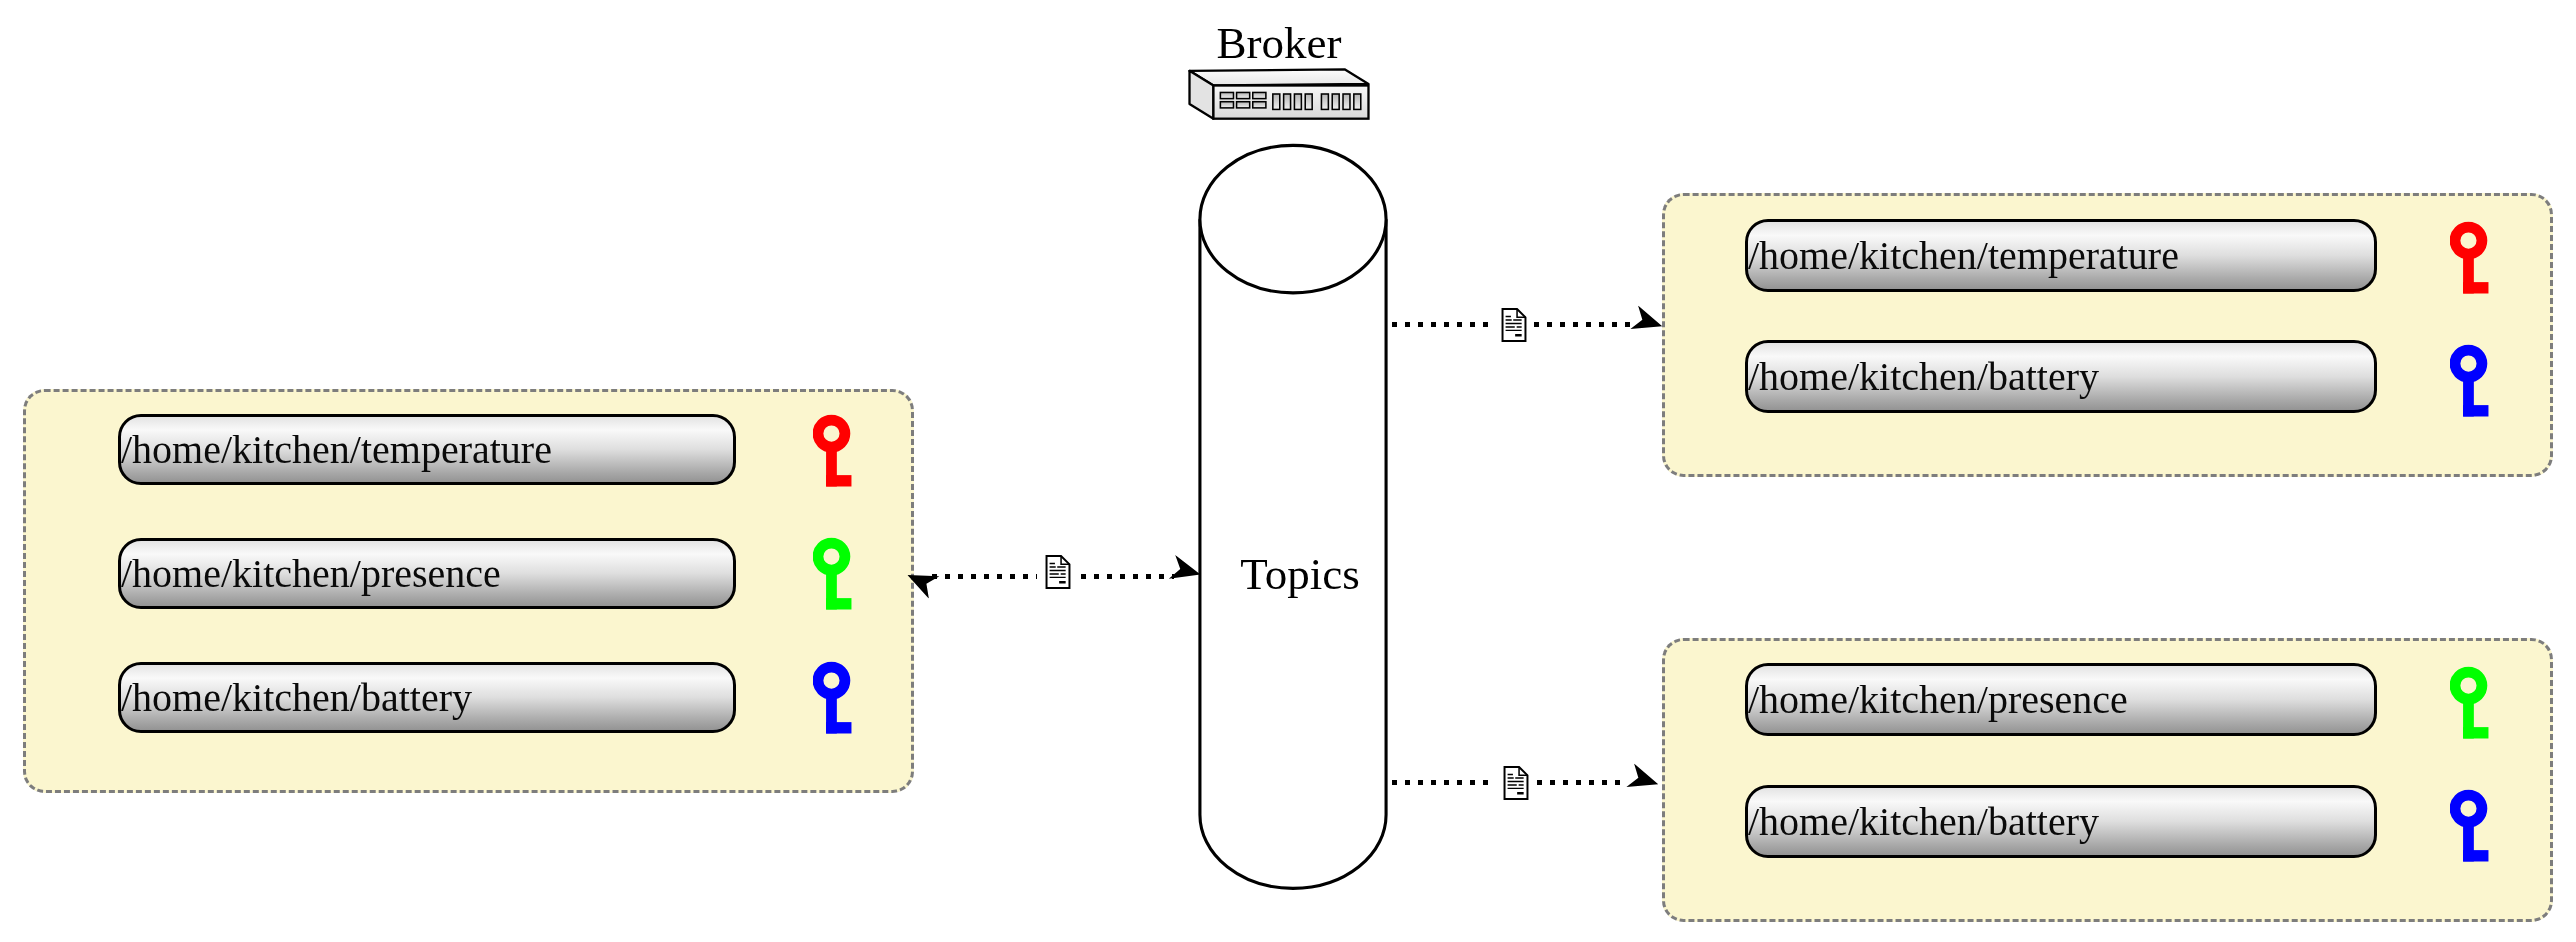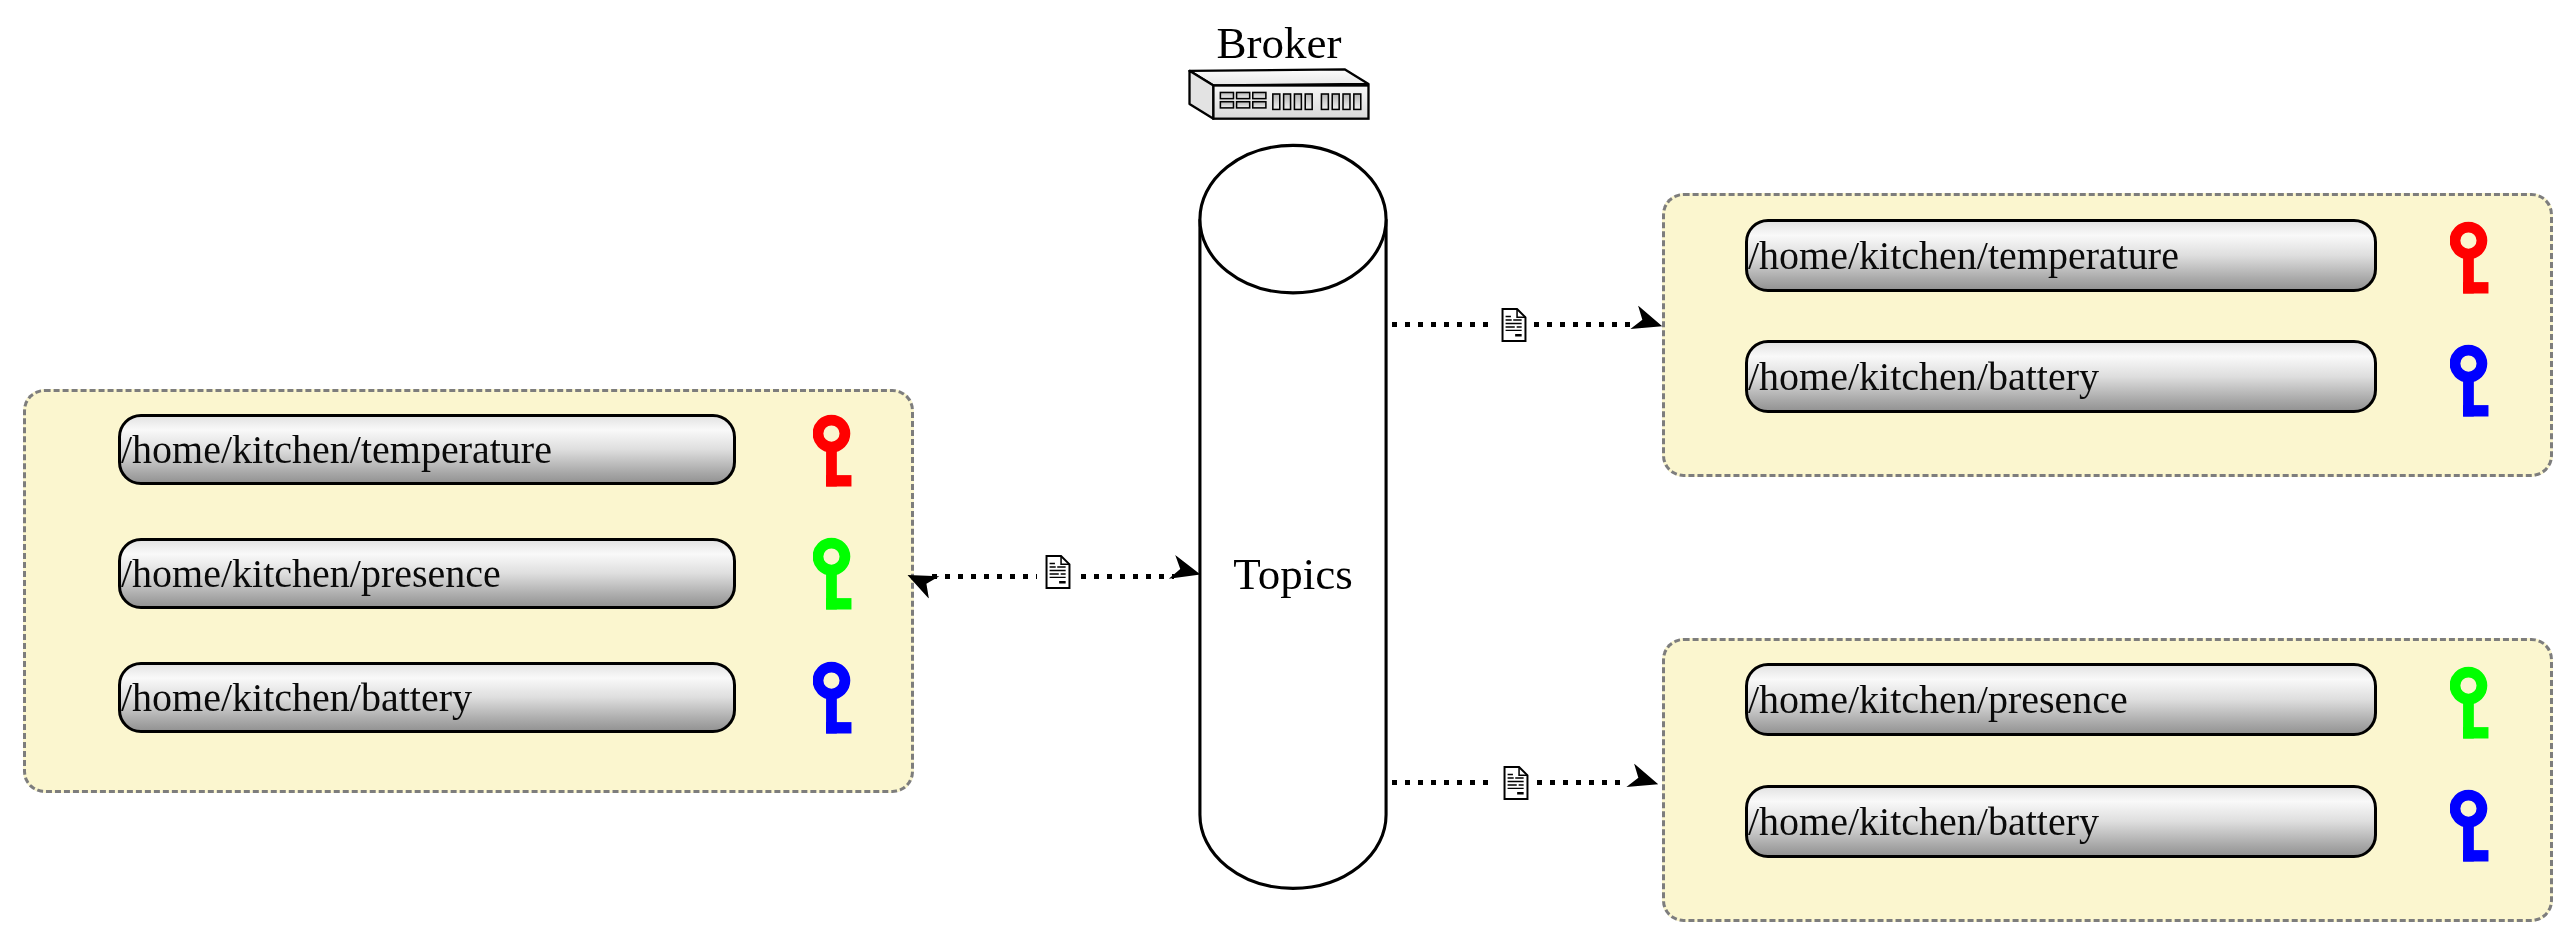--- a/index.html
+++ b/index.html
@@ -108,21 +108,21 @@
         <rect x="189" y="35" width="9" height="20"></rect>
         <rect x="203" y="35" width="9" height="20"></rect>
         <rect x="217" y="35" width="9" height="20"></rect>
     </g>
   </svg>
 
   <svg class="abs" style="left:1198px;top:143px;" width="190" height="747" viewBox="0 0 246 966">
     <path d="M2.5,98 V869 A120.5,95.5 0 0 0 243.5,869 V98" fill="#ffffff" stroke="#000" stroke-width="4"></path>
     <ellipse cx="123" cy="98" rx="120.5" ry="95.5" fill="#ffffff" stroke="#000" stroke-width="4"></ellipse>
   </svg>
-  <div class="label" style="left:1198px;top:550px;width:190px;">Topics</div>
+  <div class="label" style="left:1198px;top:550px;width:190px;padding-left:7px;">Topics</div>
 
   <div class="group-box" style="left:23px;top:389px;width:891px;height:404px;"></div>
 
   <div class="pill" style="left:118px;top:414px;width:618px;height:71px;">
     <span class="topic-text">/home/kitchen/temperature</span>
   </div>
   <svg class="key-svg" style="left: 813px; top: 414px; color: rgb(255, 0, 0);" viewBox="0 0 52 94" width="40" height="73">
       <use href="#key-sym"></use>
     </svg>
 

